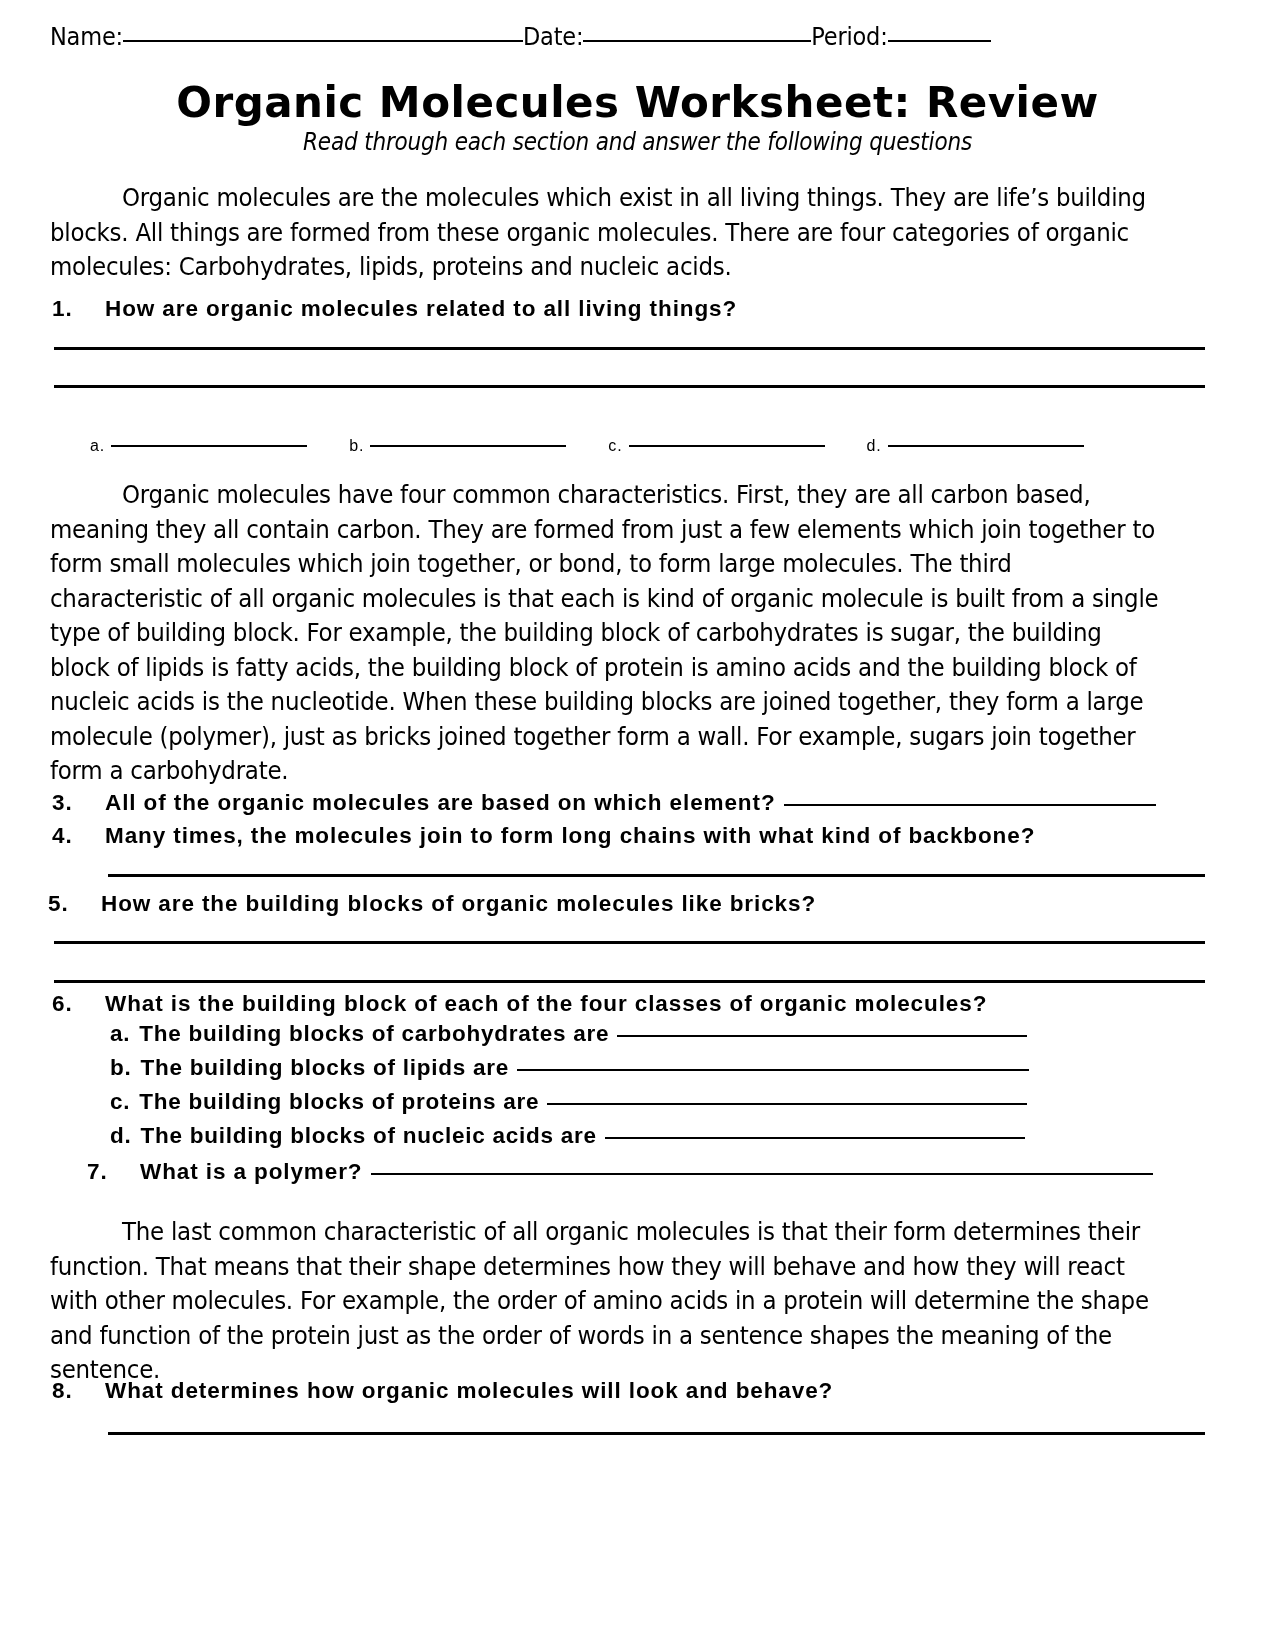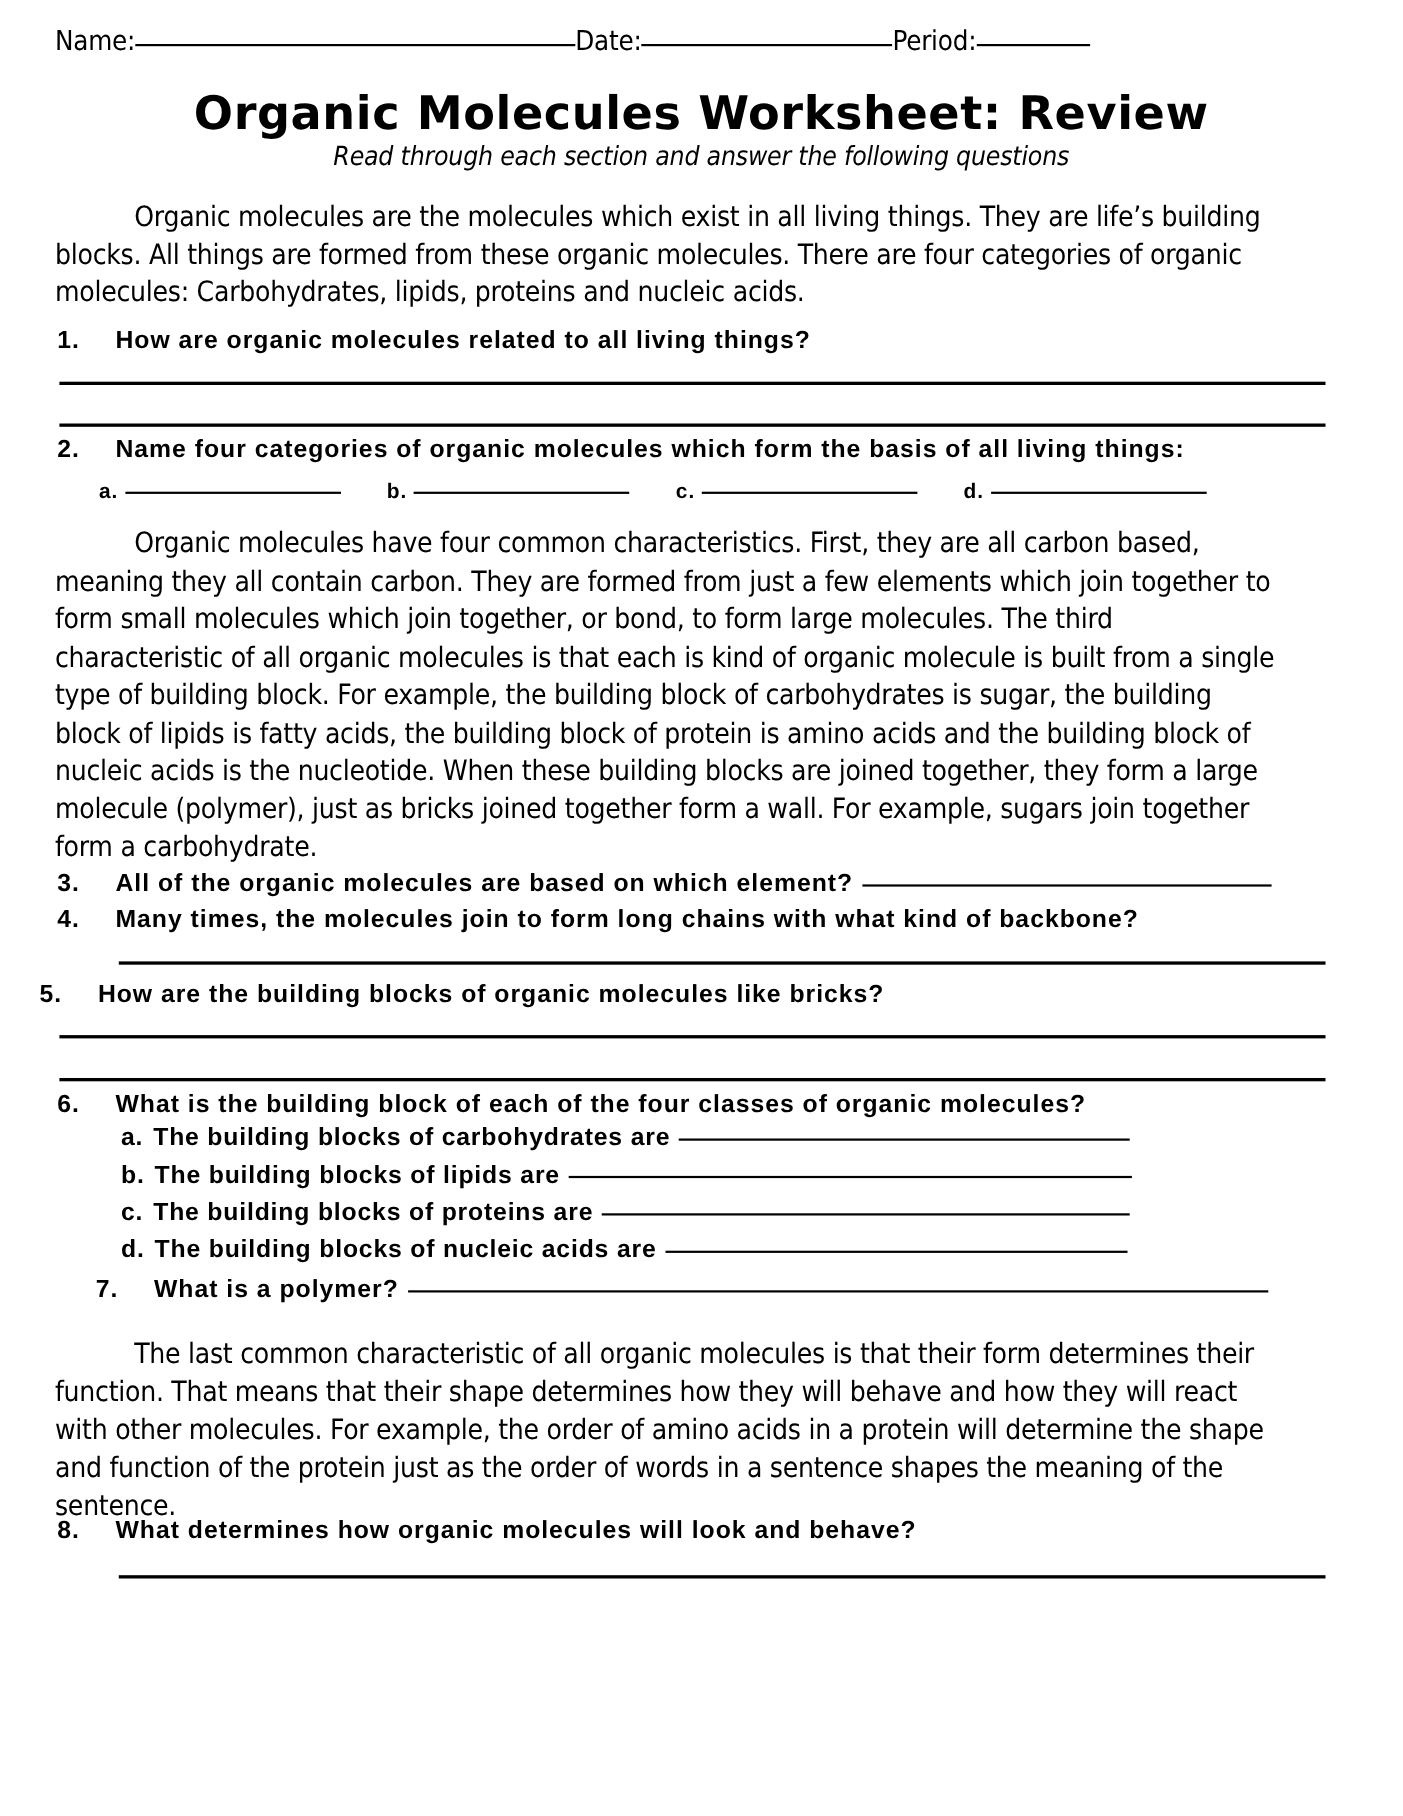--- a/index.html
+++ b/index.html
@@ -117,22 +117,22 @@
     vertical-align: baseline;
   }
 
   
   .opt-row {
     position: absolute;
     left: 90px;
     top: 437px;
     width: 1120px;
     font-family: "Liberation Sans", "DejaVu Sans", sans-serif;
-    font-weight: bold;
-    font-size: 19px;
+    font-weight: normal;
+    font-size: 16px;
     letter-spacing: 0.9px;
     white-space: nowrap;
   }
   .opt { display: inline-block; }
   .opt .olbl { margin-right: 6px; }
   .opt .oblank {
     display: inline-block;
     border-bottom: 2.6px solid #000;
     width: 196px;
     height: 1px;
@@ -173,42 +173,39 @@
   <div class="narrative" style="position:absolute; left:50px; top:180px; width:1105px;">
     <span class="indent"></span><span>Organic molecules are the molecules which exist in all living things. They are life’s building blocks. All things are formed from these organic molecules. There are four categories of organic molecules: Carbohydrates, lipids, proteins and nucleic acids.</span>
   </div>
 
   <div class="qtext" style="position:absolute; left:52px; top:292px;">
     <span class="num">1.</span><span>How are organic molecules related to all living things?</span>
   </div>
   <div class="answer-line" style="left:54px; top:347px; width:1151px;"></div>
   <div class="answer-line" style="left:54px; top:385px; width:1151px;"></div>
 
-  <div class="qtext" style="position:absolute; left:52px; top:391px;">
-    <span class="num">2.</span><span>Name four categories of organic molecules which form the basis of all living things:</span>
-  </div>
 
   <div class="opt-row">
     <span class="opt"><span class="olbl">a.</span><span class="oblank"></span></span><span class="opt"><span class="olbl">b.</span><span class="oblank"></span></span><span class="opt"><span class="olbl">c.</span><span class="oblank"></span></span><span class="opt"><span class="olbl">d.</span><span class="oblank"></span></span>
   </div>
 
   <div class="narrative" style="position:absolute; left:50px; top:477px; width:1115px;">
     <span class="indent"></span><span>Organic molecules have four common characteristics. First, they are all carbon based, meaning they all contain carbon. They are formed from just a few elements which join together to form small molecules which join together, or bond, to form large molecules. The third characteristic of all organic molecules is that each is kind of organic molecule is built from a single type of building block. For example, the building block of carbohydrates is sugar, the building block of lipids is fatty acids, the building block of protein is amino acids and the building block of nucleic acids is the nucleotide. When these building blocks are joined together, they form a large molecule (polymer), just as bricks joined together form a wall. For example, sugars join together form a carbohydrate.</span>
   </div>
 
   <div class="qtext" style="position:absolute; left:52px; top:786px;">
     <span class="num">3.</span><span>All of the organic molecules are based on which element?</span><span class="inline-blank" style="width:372px; margin-left:8px;"></span>
   </div>
 
   <div class="qtext" style="position:absolute; left:52px; top:819px;">
     <span class="num">4.</span><span>Many times, the molecules join to form long chains with what kind of backbone?</span>
   </div>
   <div class="answer-line" style="left:108px; top:874px; width:1097px;"></div>
 
-  <div class="qtext" style="position:absolute; left:36px; top:887px;">
+  <div class="qtext" style="position:absolute; left:48px; top:887px;">
     <span class="num">5.</span><span>How are the building blocks of organic molecules like bricks?</span>
   </div>
   <div class="answer-line" style="left:54px; top:941px; width:1151px;"></div>
   <div class="answer-line" style="left:54px; top:980px; width:1151px;"></div>
 
   <div class="qtext" style="position:absolute; left:52px; top:987px;">
     <span class="num">6.</span><span>What is the building block of each of the four classes of organic molecules?</span>
   </div>
 
   <div class="sub-item" style="top:1021px;">

